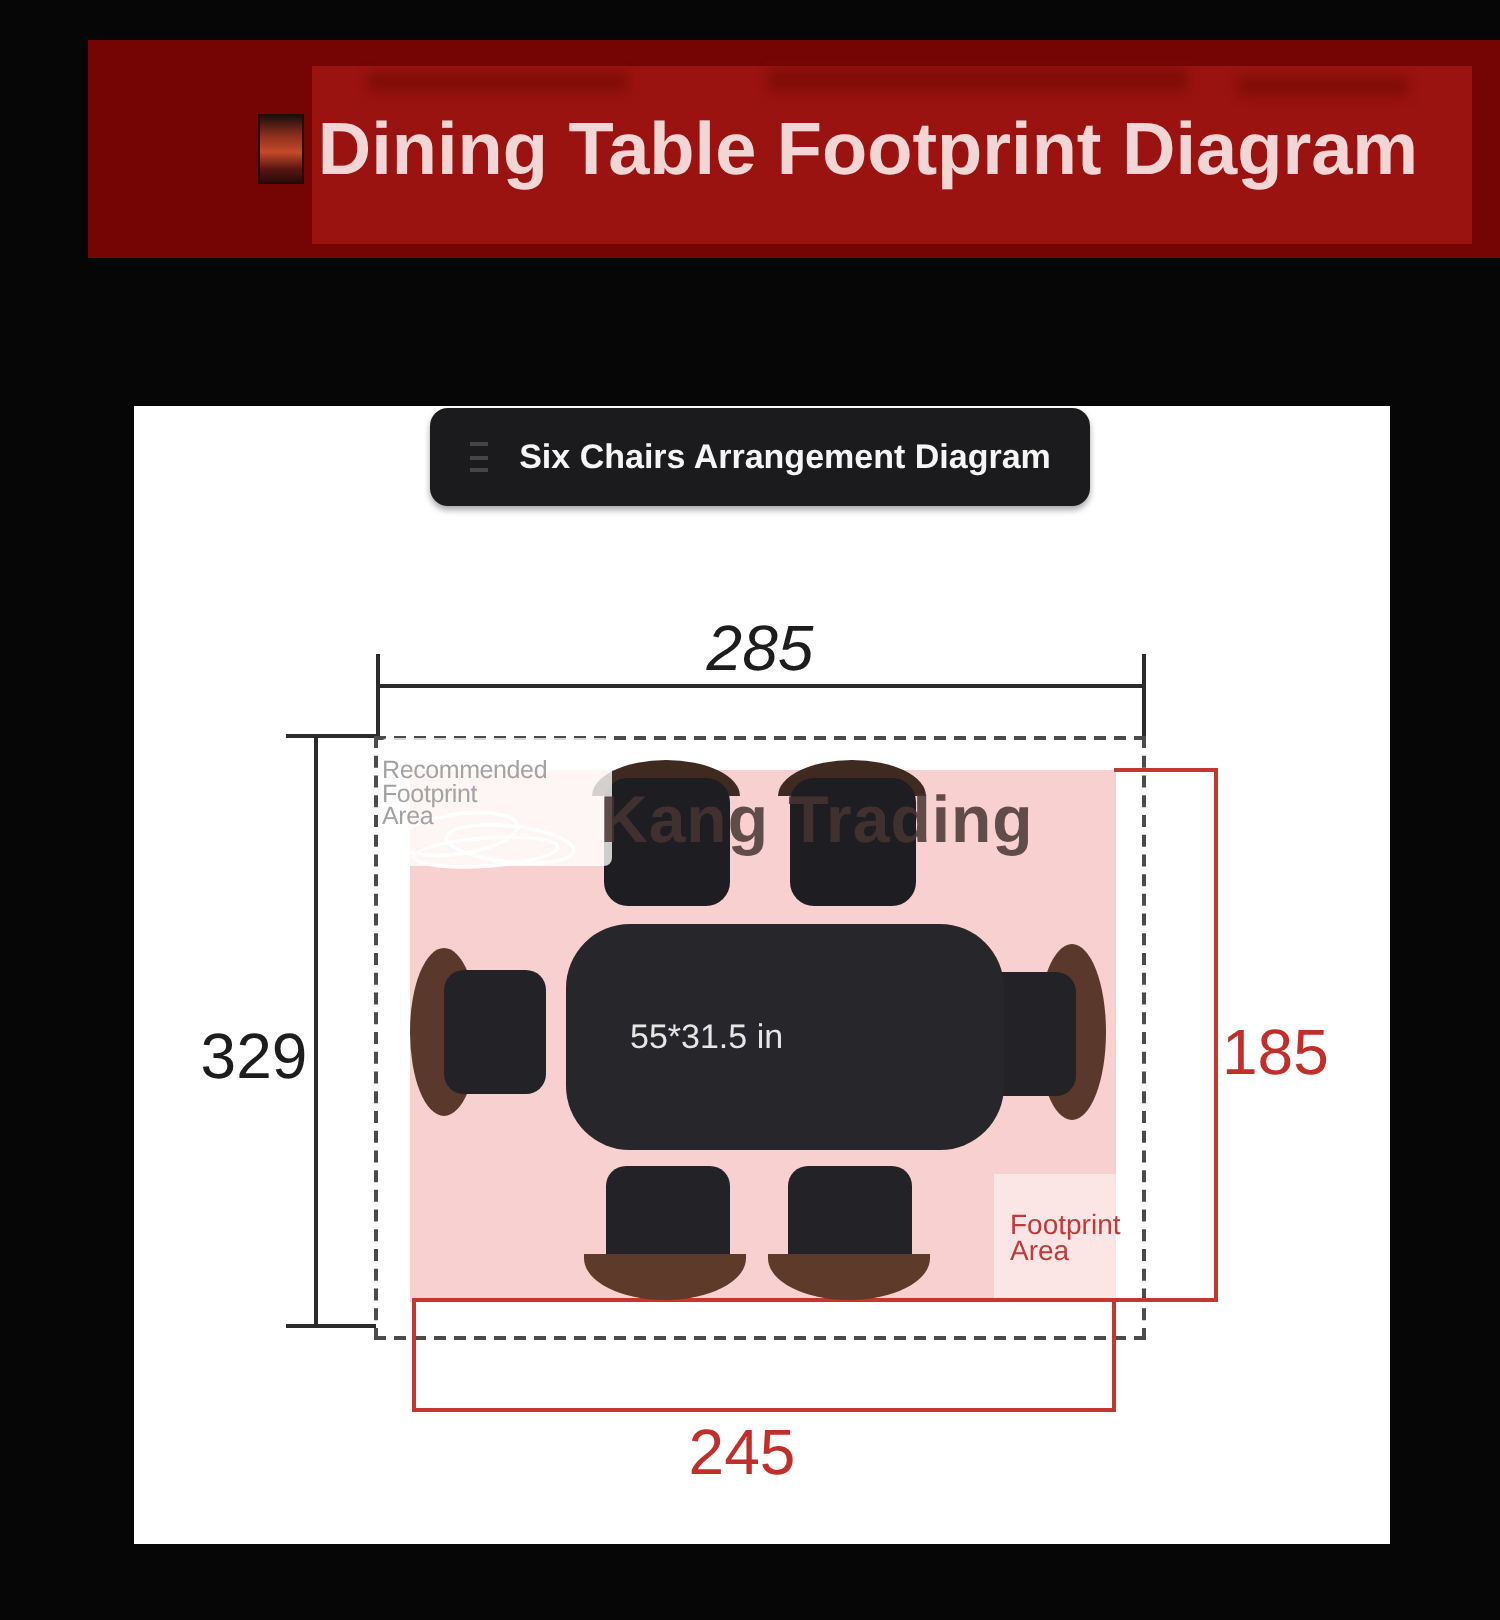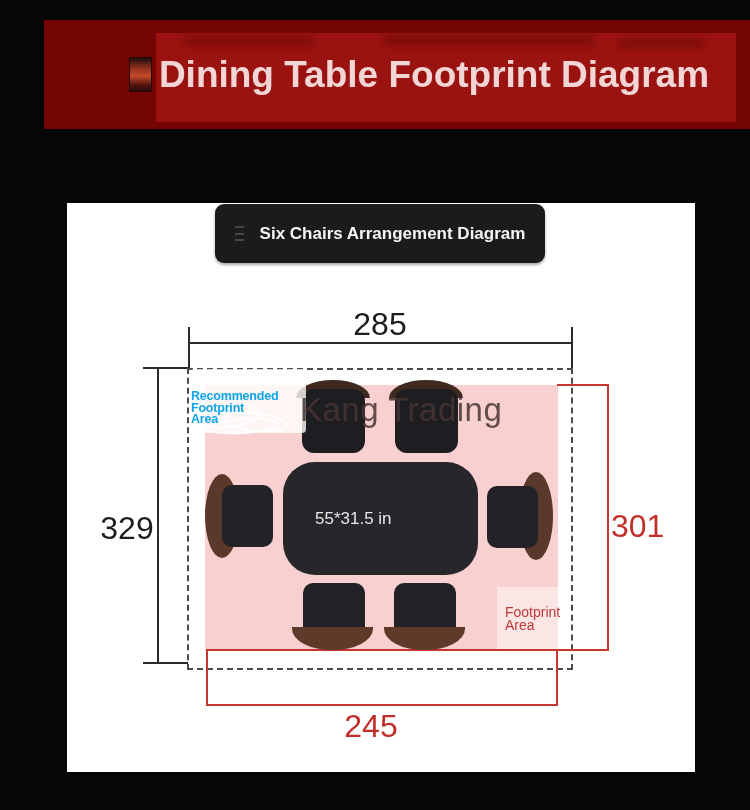--- a/index.html
+++ b/index.html
@@ -22,21 +22,21 @@
   }
   .banner-title{
     color:#f2d6d5;font-size:37px;font-weight:bold;letter-spacing:0px;white-space:nowrap;
   }
 
   
   .panel{left:67px;top:203px;width:628px;height:569px;background:#ffffff;}
 
   
   .sub-box{
-    left:215px;top:204px;width:330px;height:59px;background:#1b1b1d;border-radius:9px;
+    left:215px;top:204px;width:330px;height:49px;background:#1b1b1d;border-radius:9px;
     display:flex;align-items:center;justify-content:center;gap:16px;
     box-shadow:0 2px 3px rgba(0,0,0,.35);
   }
   .sub-glyph{width:9px;height:15px;display:flex;flex-direction:column;justify-content:space-between;opacity:.55;}
   .sub-glyph i{display:block;height:2px;background:#6a6a6e;}
   .sub-label{color:#f5f5f5;font-size:17px;font-weight:bold;white-space:nowrap;}
 
   
   .kline{background:#2b2b2b;}
   .dimtext{color:#1d1d1d;font-size:32px;text-align:center;}
@@ -55,34 +55,34 @@
   .rline{background:#c63631;}
   .rtext{color:#c12f2b;font-size:32px;text-align:center;}
 
   
   .seat{background:#232327;border-radius:10px;}
   .seat-top{background:#1e1e22;border-radius:12px;}
   .dome{background:#3e2a20;border-radius:50% 50% 0 0 / 100% 100% 0 0;}
   .smile{background:#5e3a2a;border-radius:0 0 55% 55% / 0 0 100% 100%;}
   .crescent{background:#5a382b;border-radius:50%;}
   .table-top{
-    left:283px;top:462px;width:195px;height:113px;background:#27272b;border-radius:32px;
+    left:283px;top:462px;width:195px;height:113px;background:#27272b;border-radius:32px;padding-left:24px;
   }
   .table-label{
     position:absolute;left:32px;top:0;height:113px;display:flex;align-items:center;
     color:#e6e6e6;font-size:17px;white-space:nowrap;
   }
 
   
-  .rec-label{left:191px;top:391px;color:#0ea5e9;font-size:12.5px;line-height:11.5px;font-weight:700;letter-spacing:-.2px;}
+  .rec-label{left:191px;top:380px;color:#a3a3a3;font-size:12.5px;line-height:11.5px;font-weight:400;letter-spacing:-.2px;}
   .fp-label{left:505px;top:606px;color:#bf3a3a;font-size:14px;line-height:13px;font-weight:500;}
 
   
   .wm-text{
-    left:300px;top:391px;color:rgba(70,53,50,.85);font-size:33px;font-weight:normal;
+    left:300px;top:391px;color:rgba(70,53,50,.85);font-size:33px;font-weight:bold;
     white-space:nowrap;letter-spacing:.5px;
   }
   .wm-blob{left:190px;top:369px;width:116px;height:64px;background:rgba(255,255,255,.78);border-radius:4px;}
   .scrib{position:absolute;border:2px solid rgba(255,255,255,.92);border-radius:50%;background:transparent;}
 </style>
 </head>
 <body>
 
 <div class="abs banner">
   <div class="abs banner-inner"></div>
@@ -102,36 +102,36 @@
       <i></i>
       <i></i>
       <i></i>
     </span>
   <span class="sub-label nosel">Six Chairs Arrangement Diagram</span>
 </div>
 
 <div class="abs kline" style="left:188px;top:342px;width:385px;height:2px;"></div>
 <div class="abs kline" style="left:188px;top:327px;width:2px;height:41px;"></div>
 <div class="abs kline" style="left:571px;top:327px;width:2px;height:41px;"></div>
-<div class="abs dimtext nosel" style="left:328px;top:306px;width:104px;">285</div>
+<div class="abs dimtext nosel" style="left:328px;top:306px;width:104px;font-style:italic;">285</div>
 
 <div class="abs kline" style="left:157px;top:368px;width:2px;height:296px;"></div>
 <div class="abs kline" style="left:143px;top:367px;width:45px;height:2px;"></div>
 <div class="abs kline" style="left:143px;top:662px;width:45px;height:2px;"></div>
 <div class="abs dimtext nosel" style="left:92px;top:510px;width:70px;">329</div>
 
 <div class="abs dashed-rect"></div>
 
 <div class="abs pink"></div>
 <div class="abs pink-light"></div>
 
 <div class="abs rline" style="left:557px;top:384px;width:52px;height:2px;"></div>
 <div class="abs rline" style="left:607px;top:384px;width:2px;height:267px;"></div>
 <div class="abs rline" style="left:557px;top:649px;width:52px;height:2px;"></div>
-<div class="abs rtext nosel" style="left:611px;top:508px;width:60px;text-align:left;">301</div>
+<div class="abs rtext nosel" style="left:611px;top:508px;width:60px;text-align:left;">185</div>
 
 <div class="abs rline" style="left:206px;top:649px;width:352px;height:2px;"></div>
 <div class="abs rline" style="left:206px;top:649px;width:2px;height:57px;"></div>
 <div class="abs rline" style="left:556px;top:649px;width:2px;height:57px;"></div>
 <div class="abs rline" style="left:206px;top:704px;width:352px;height:2px;"></div>
 <div class="abs rtext nosel" style="left:321px;top:708px;width:100px;">245</div>
 
 <div class="abs dome" style="left:296px;top:380px;width:74px;height:18px;"></div>
 <div class="abs dome" style="left:389px;top:380px;width:74px;height:18px;"></div>
 <div class="abs seat-top" style="left:302px;top:389px;width:63px;height:64px;"></div>

